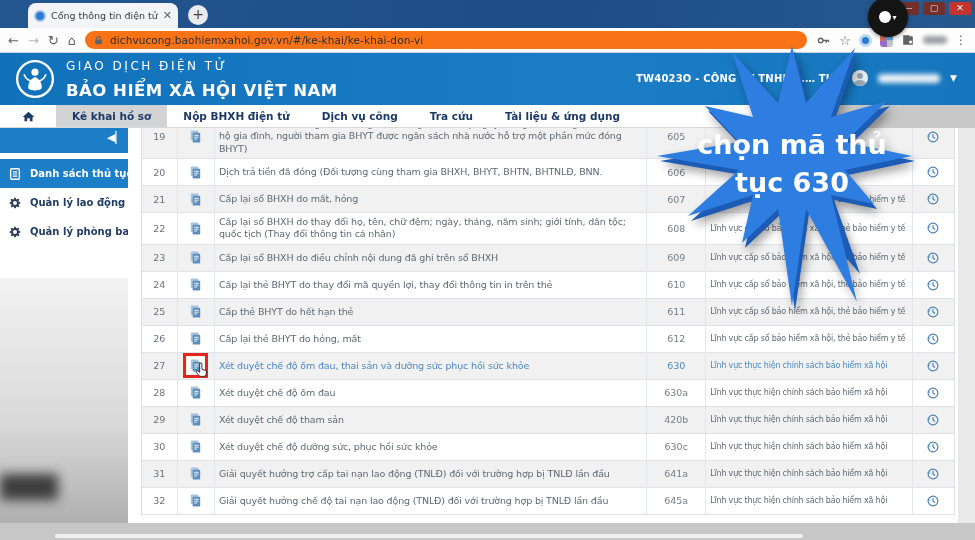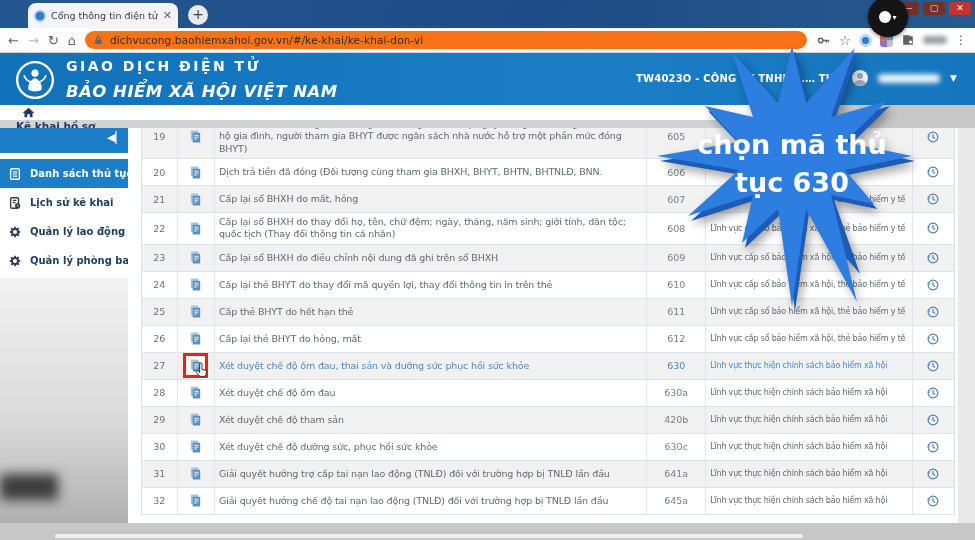--- a/index.html
+++ b/index.html
@@ -37,33 +37,33 @@
   .recbtn { position:absolute; left:868px; top:-3px; width:40px; height:40px; border-radius:50%;
             background:#141414; z-index:70; box-shadow:0 1px 4px rgba(0,0,0,.5);
             display:flex; align-items:center; justify-content:center; }
   .recbtn .dot { width:12px; height:12px; border-radius:50%; background:#fff; }
   .recbtn .chev { color:#fff; font-size:8px; margin-left:1px; }
 
   
   .appheader { position:absolute; left:0; top:53px; width:975px; height:52px;
                background:linear-gradient(90deg,#1172ba 0%,#1a7dc6 60%,#1676bd 100%); }
   .brand { position:absolute; left:14px; top:5px; display:flex; align-items:center; gap:10px; }
-  .brand-text .l1 { color:#fff; font-size:14px; font-weight:bold; letter-spacing:2.5px; }
-  .brand-text .l2 { color:#fff; font-size:16.5px; font-weight:bold; letter-spacing:.5px; margin-top:8px;font-style:italic; }
+  .brand-text .l1 { color:#fff; font-size:12px; font-weight:normal; letter-spacing:2.5px; }
+  .brand-text .l2 { color:#fff; font-size:16.5px; font-weight:bold; letter-spacing:.5px; margin-top:8px; }
   .acct { position:absolute; right:18px; top:17px; display:flex; align-items:center; gap:10px; }
   .company { color:#fff; font-size:10px; font-weight:bold; letter-spacing:.2px; }
   .avatar { width:16px; height:16px; border-radius:50%; background:#e8edf2; position:relative; overflow:hidden; flex:none; }
   .avatar:before { content:""; position:absolute; left:5px; top:3px; width:6px; height:6px; border-radius:50%; background:#9aa6b5; }
   .avatar:after  { content:""; position:absolute; left:2px; top:10px; width:12px; height:8px; border-radius:50%; background:#9aa6b5; }
   .acct-blur { width:62px; height:9px; background:rgba(255,255,255,.9); border-radius:4px; filter:blur(2.5px); }
   .acct-chev { color:#fff; font-size:9px; }
 
   
   .appnav { position:absolute; left:0; top:105px; width:800px; height:23px; background:#fff;
-            border-bottom:1px solid #d8d8d8; display:flex; align-items:stretch;flex-direction:column; }
+            border-bottom:1px solid #d8d8d8; display:flex; align-items:stretch; }
   .homebtn { width:56px; display:flex; align-items:center; justify-content:center; }
   .navtab { padding:0 16px; display:flex; align-items:center; font-size:10.5px; font-weight:bold;
             color:#1d3a66; white-space:nowrap; }
   .navtab.active { background:#d2d3d4; }
 
   
   .content { position:absolute; left:0; top:128px; width:975px; height:412px; background:#fff; overflow:hidden; }
 
   .sidebar { position:absolute; left:0; top:0; width:128px; height:412px; background:#fff; }
   .side-top { height:25px; background:#1b7ec7; position:relative; }
@@ -197,31 +197,20 @@
               <svg width="14" height="14" viewBox="0 0 16 16">
                 <rect x="3" y="2" width="10" height="12" rx="1.5" fill="none" stroke="#ffffff" stroke-width="1.6"></rect>
                 <path d="M5.5 5.5h5M5.5 8h5M5.5 10.5h5" stroke="#ffffff" stroke-width="1.3"></path>
               </svg>
             </span>
     <span class="lbl">Danh sách thủ tục</span>
   </div>
           <div class="side-item">
     <span class="side-ico">
               <svg width="14" height="14" viewBox="0 0 16 16">
-                <rect x="3" y="2" width="9" height="12" rx="1.5" fill="none" stroke="#2e3f57" stroke-width="1.6"></rect>
-                <path d="M5.5 5h4M5.5 7.5h3" stroke="#2e3f57" stroke-width="1.3"></path>
-                <circle cx="11" cy="11" r="3" fill="#2e3f57"></circle>
-                <path d="M11 9.6V11l1 .8" stroke="#fff" stroke-width="1" fill="none"></path>
-              </svg>
-            </span>
-    <span class="lbl">Lịch sử kê khai</span>
-  </div>
-          <div class="side-item">
-    <span class="side-ico">
-              <svg width="14" height="14" viewBox="0 0 16 16">
                 <path d="M14 8.9V7.1l-1.7-.4a4.6 4.6 0 0 0-.4-1l1-1.5-1.3-1.3-1.5 1a4.6 4.6 0 0 0-1-.4L8.9 2H7.1l-.4 1.7a4.6 4.6 0 0 0-1 .4l-1.5-1-1.3 1.3 1 1.5a4.6 4.6 0 0 0-.4 1L2 7.1v1.8l1.7.4c.1.36.24.7.42 1l-1 1.5 1.27 1.3 1.5-1c.3.17.65.3 1 .4L7.1 14h1.8l.4-1.7c.36-.1.7-.24 1-.42l1.5 1 1.3-1.27-1-1.5c.17-.3.3-.65.4-1zM8 10.3A2.3 2.3 0 1 1 8 5.7a2.3 2.3 0 0 1 0 4.6z" fill="#2e3f57"></path>
               </svg>
             </span>
     <span class="lbl">Quản lý lao động</span>
   </div>
           <div class="side-item">
     <span class="side-ico">
               <svg width="14" height="14" viewBox="0 0 16 16">
                 <path d="M14 8.9V7.1l-1.7-.4a4.6 4.6 0 0 0-.4-1l1-1.5-1.3-1.3-1.5 1a4.6 4.6 0 0 0-1-.4L8.9 2H7.1l-.4 1.7a4.6 4.6 0 0 0-1 .4l-1.5-1-1.3 1.3 1 1.5a4.6 4.6 0 0 0-.4 1L2 7.1v1.8l1.7.4c.1.36.24.7.42 1l-1 1.5 1.27 1.3 1.5-1c.3.17.65.3 1 .4L7.1 14h1.8l.4-1.7c.36-.1.7-.24 1-.42l1.5 1 1.3-1.27-1-1.5c.17-.3.3-.65.4-1zM8 10.3A2.3 2.3 0 1 1 8 5.7a2.3 2.3 0 0 1 0 4.6z" fill="#2e3f57"></path>
               </svg>

